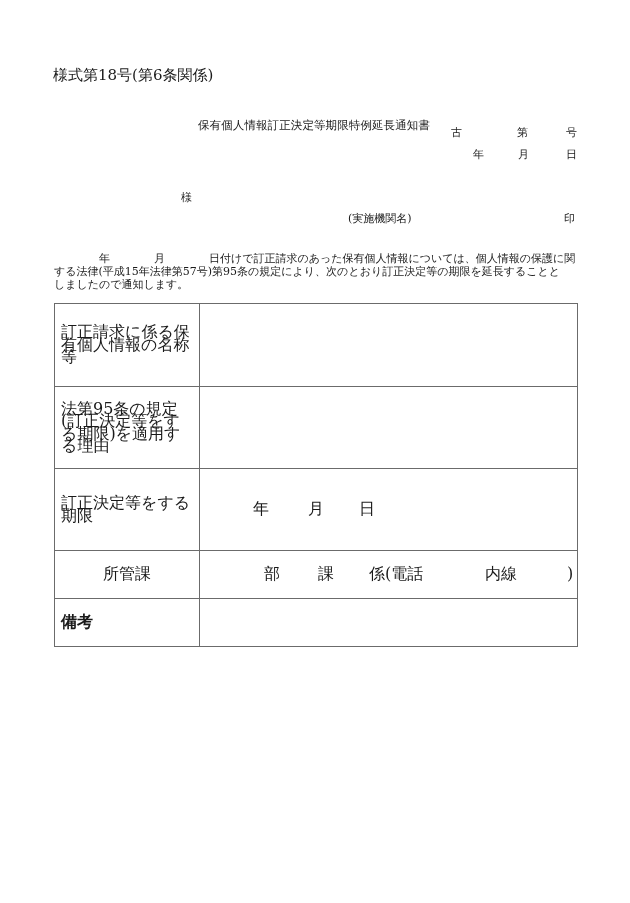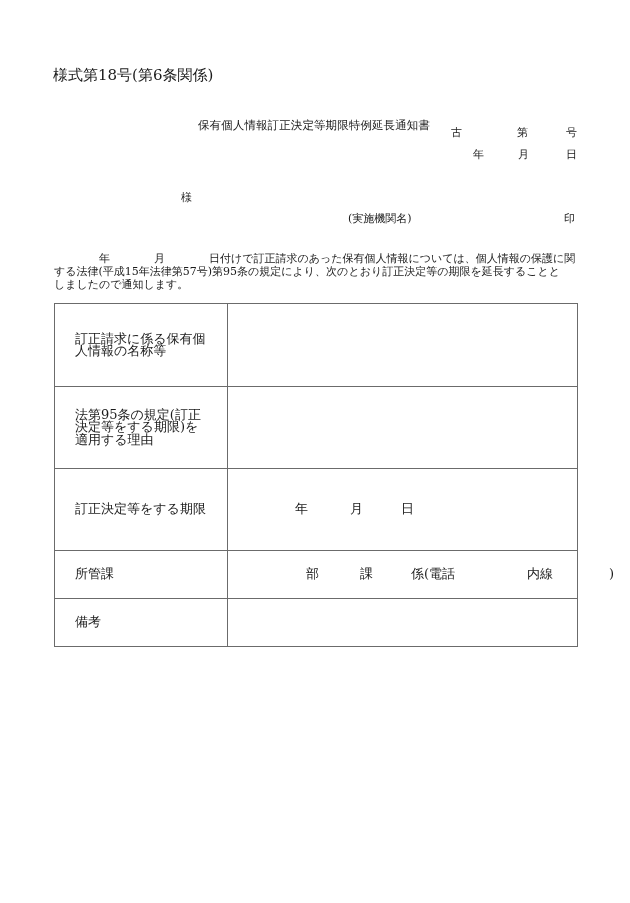--- a/index.html
+++ b/index.html
@@ -47,31 +47,31 @@
     table.notice-table {
       position: absolute;
       left: 54px;
       top: 303px;
       width: 524px;
       border-collapse: collapse;
       table-layout: fixed;
     }
     table.notice-table td {
       border: 1px solid #6b6b6b;
-      padding: 0 20px;
+      padding: 0 6px;
       vertical-align: middle;
-      font-size: 13px;
+      font-size: 16px;
       line-height: 12.5px;
     }
     table.notice-table td.label-cell { width: 132px; }
     table.notice-table tr.r1 td { height: 82px; }
     table.notice-table tr.r2 td { height: 81px; }
     table.notice-table tr.r3 td { height: 81px; }
-    table.notice-table tr.r4 td { height: 47px; }
-    table.notice-table tr.r5 td { height: 47px; }
+    table.notice-table tr.r4 td { height: 47px; text-align: center; }
+    table.notice-table tr.r5 td { height: 47px; font-weight: bold; }
 
     .value-row { position: relative; height: 14px; }
     .value-row span { position: absolute; top: 0; white-space: nowrap; }
   </style>
 </head>
 <body>
 
 <div class="abs form-number">様式第18号(第6条関係)</div>
 <div class="abs doc-title">保有個人情報訂正決定等期限特例延長通知書</div>
 

